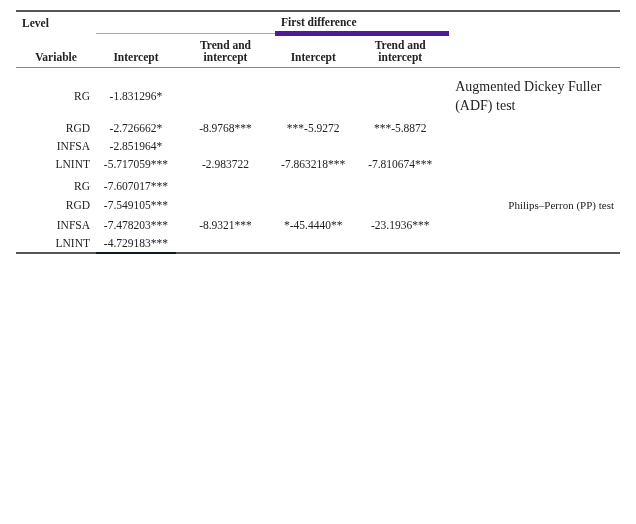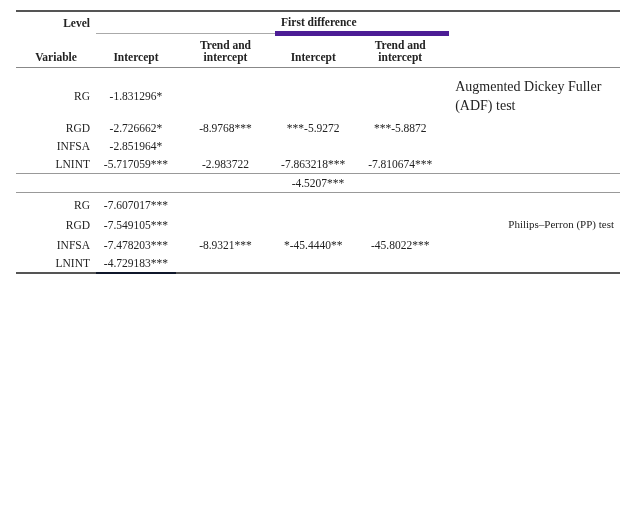--- a/index.html
+++ b/index.html
@@ -47,21 +47,21 @@
 <body>
 
 <table>
 
   <thead>
     <tr class="border-top-thick">
       <td colspan="7" style="height:2px; padding:0; border-top: 2px solid #555;"></td>
     </tr>
 
     <tr>
-      <th class="left-label header-row" style="width:80px; text-align:right; vertical-align:top; padding-top:4px;">Level</th>
+      <th class="left-label header-row" style="width:80px; text-align:left; vertical-align:top; padding-top:4px;">Level</th>
       <th colspan="2" style="width:200px; border-bottom:1px solid #aaa;"></th>
       <th colspan="2" style="border-bottom:5px solid #4c1d95; text-align:left;">First difference</th>
       <th colspan="2"></th>
     </tr>
 
     <tr class="border-bottom-thin" style="border-bottom:1px solid #888;">
       <th class="left-label" style="text-align:center; vertical-align:bottom; padding-bottom:4px;">Variable</th>
       <th style="vertical-align:bottom; padding-bottom:4px;">Intercept</th>
       <th style="vertical-align:bottom; padding-bottom:4px;">Trend and intercept</th>
       <th style="vertical-align:bottom; padding-bottom:4px;">Intercept</th>
@@ -100,23 +100,20 @@
     </tr>
     <tr>
       <td class="left-label">LNINT</td>
       <td>-5.717059***</td>
       <td>-2.983722</td>
       <td>-7.863218***</td>
       <td>-7.810674***</td>
       <td colspan="2"></td>
     </tr>
 
-    <tr class="section-divider">
-      <td colspan="7" style="text-align:center; border-top:1px solid #999; border-bottom:1px solid #999; padding: 3px 6px;">-4.5207***</td>
-    </tr>
     <tr>
       <td colspan="7" style="height:4px; padding:0;"></td>
     </tr>
 
     <tr>
       <td class="left-label">RG</td>
       <td>-7.607017***</td>
       <td></td>
       <td></td>
       <td></td>
@@ -128,21 +125,21 @@
       <td></td>
       <td></td>
       <td></td>
       <td colspan="2" class="note-col" style="text-align:right; line-height:1.4;">Philips–Perron (PP) test</td>
     </tr>
     <tr>
       <td class="left-label">INFSA</td>
       <td>-7.478203***</td>
       <td>-8.9321***</td>
       <td>*-45.4440**</td>
-      <td>-45.8022***</td>
+      <td>-23.1936***</td>
       <td colspan="2"></td>
     </tr>
     <tr style="border-bottom:2px solid #555;">
       <td class="left-label" style="border-bottom:2px solid #555;">LNINT</td>
       <td style="border-bottom:2px solid #0f172a;">-4.729183***</td>
       <td style="border-bottom:2px solid #555;"></td>
       <td style="border-bottom:2px solid #555;"></td>
       <td style="border-bottom:2px solid #555;"></td>
       <td colspan="2" style="border-bottom:2px solid #555;"></td>
     </tr>

